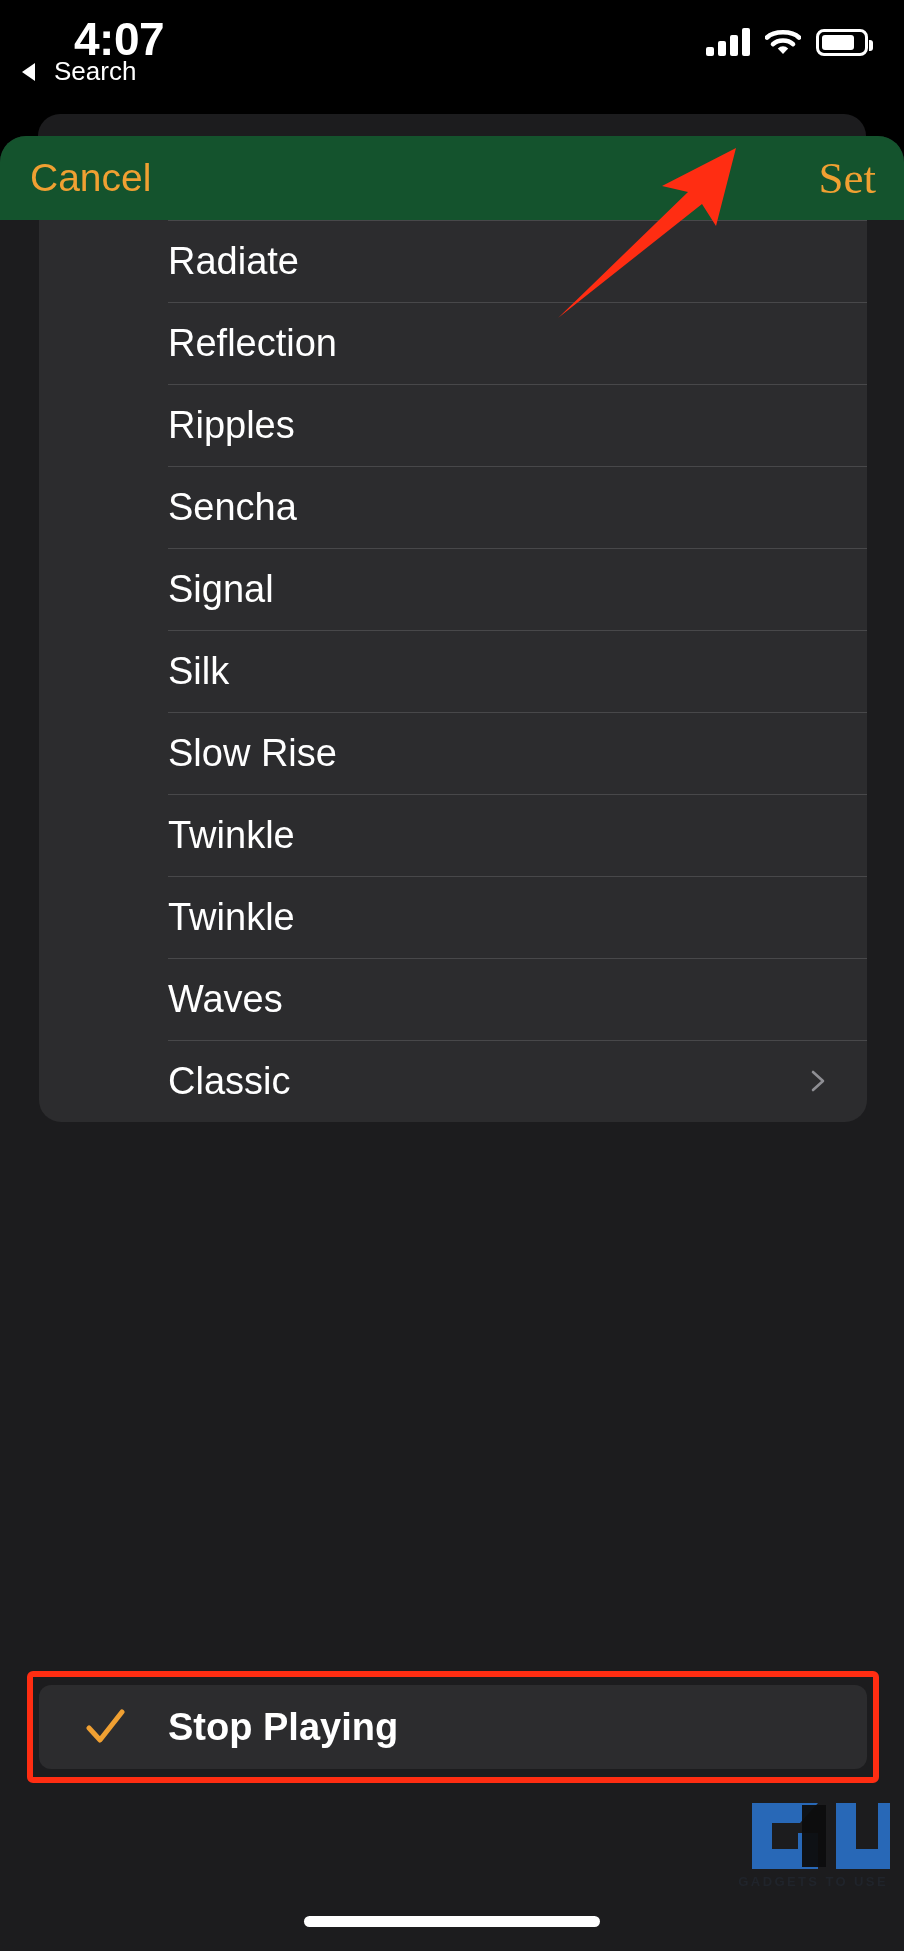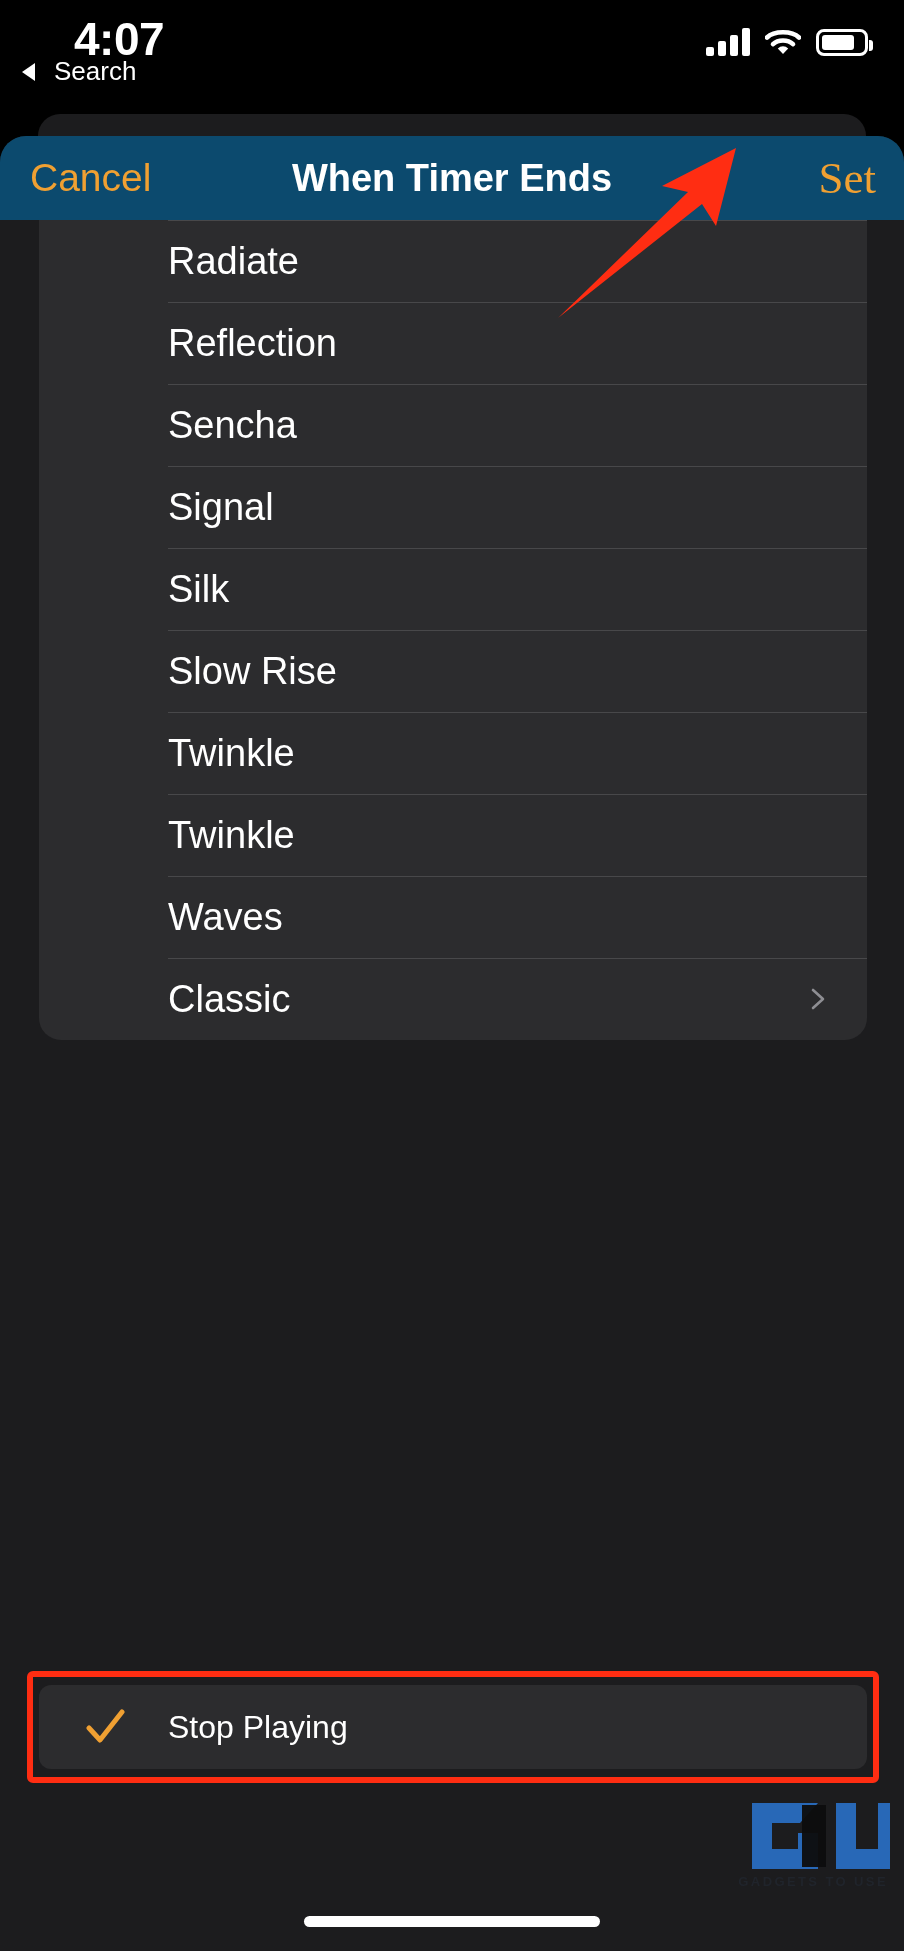--- a/index.html
+++ b/index.html
@@ -71,21 +71,21 @@
   }
 
   
   #sheet {
     position:absolute; left:0; top:136px; width:904px; height:1815px;
     background:#1C1C1E;
     border-radius:26px 26px 0 0;
   }
   #sheet-header {
     position:relative; height:84px;
-    background:#0c4a6e;
+    background:#14532d;
     border-radius:26px 26px 0 0;
     display:flex; align-items:center;
   }
   #btn-cancel {
     position:absolute; left:30px; top:50%; transform:translateY(-50%);
     color:#F0A032; font-size:39px; background:none; border:none;
     font-family:"Liberation Sans", sans-serif; cursor:pointer; padding:0;
   }
   #sheet-title {
     width:100%; text-align:center; color:#fff;
@@ -125,21 +125,21 @@
   #stop-card {
     position:absolute; left:39px; top:1685px; width:828px; height:84px;
     background:#2C2C2E; border-radius:12px;
     display:flex; align-items:center; cursor:pointer;
   }
   #stop-check {
     position:absolute; left:46px; top:50%; transform:translateY(-50%);
     width:40px; height:40px;
   }
   #stop-label {
-    margin-left:129px; color:#fff; font-size:32px;
+    margin-left:129px; color:#fff; font-size:38px;font-weight:bold;
   }
   #stop-highlight {
     position:absolute; left:27px; top:1671px;
     width:852px; height:112px;
     border:6px solid #FF2D12; border-radius:6px;
     pointer-events:none;
   }
 
   
   #arrow-annotation {
@@ -195,31 +195,33 @@
       <span class="tri-left"></span>
       <span>Search</span>
     </div>
   </div>
 
   <div id="behind-card"></div>
 
   <div id="sheet">
     <div id="sheet-header">
       <button id="btn-cancel">Cancel</button>
-      <div id="sheet-title">When Timer Ends</div>
       <button id="btn-set">Set</button>
     </div>
   </div>
 
   <div id="tone-card">
       <div class="tone-row">
         <span class="tone-label">Radiate</span>
       </div>
       <div class="tone-row">
         <span class="tone-label">Reflection</span>
+      </div>
+      <div class="tone-row">
+        <span class="tone-label">Ripples</span>
       </div>
       <div class="tone-row">
         <span class="tone-label">Sencha</span>
       </div>
       <div class="tone-row">
         <span class="tone-label">Signal</span>
       </div>
       <div class="tone-row">
         <span class="tone-label">Silk</span>
       </div>

